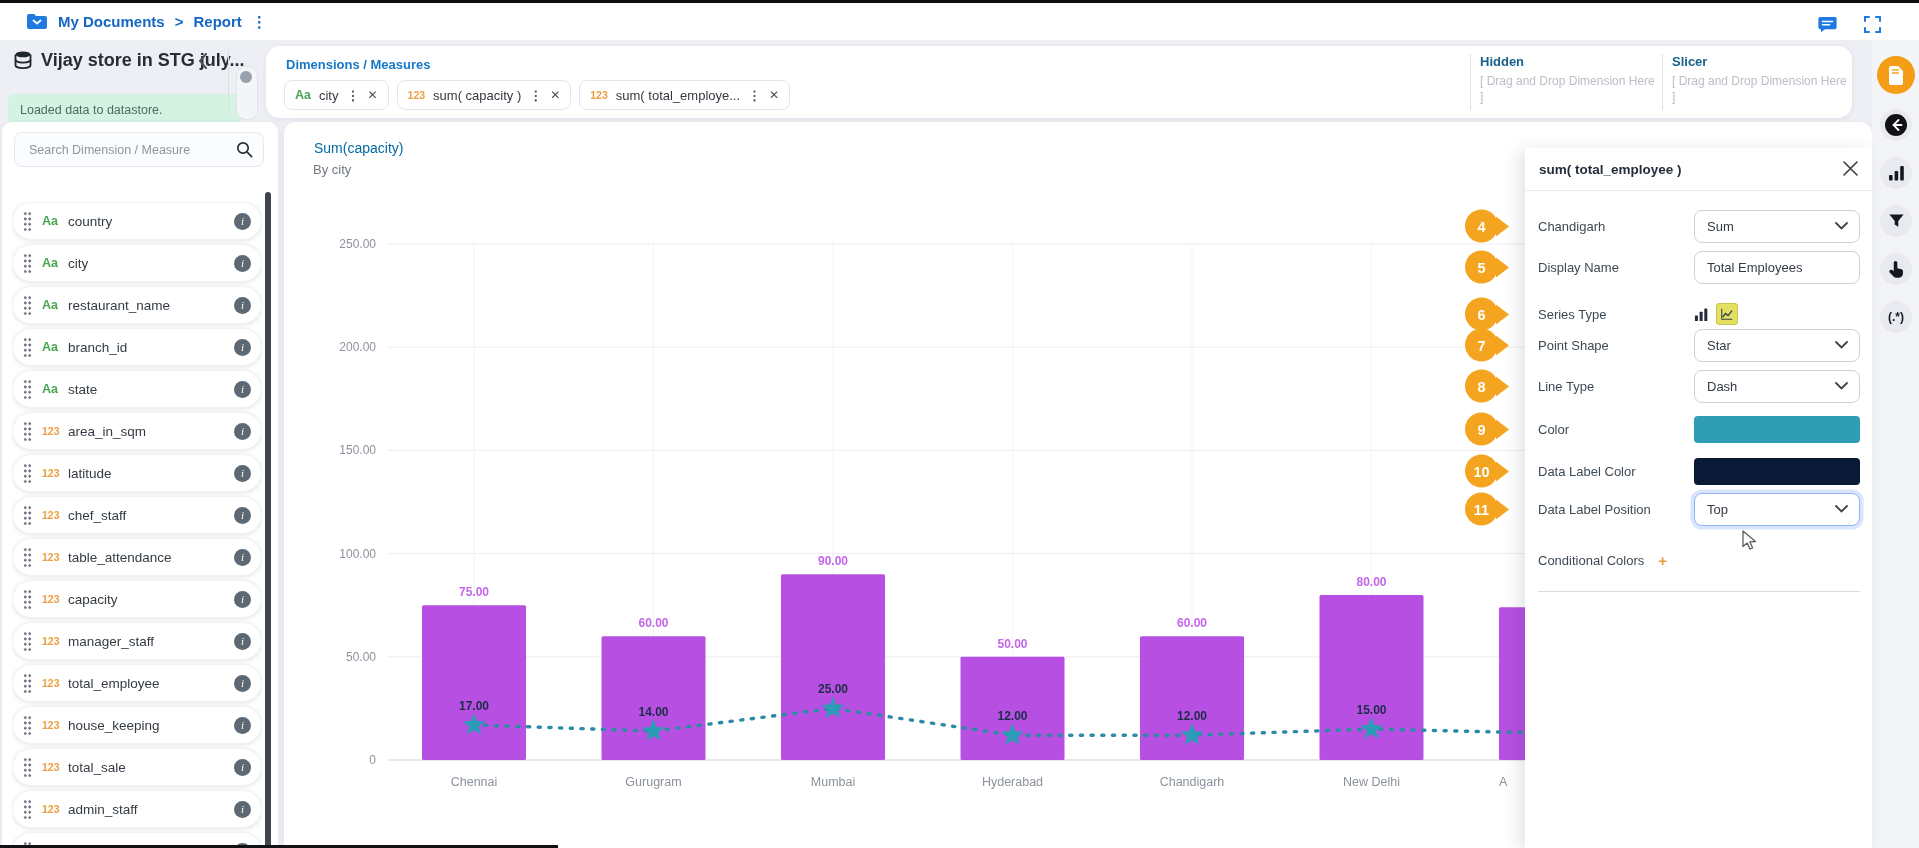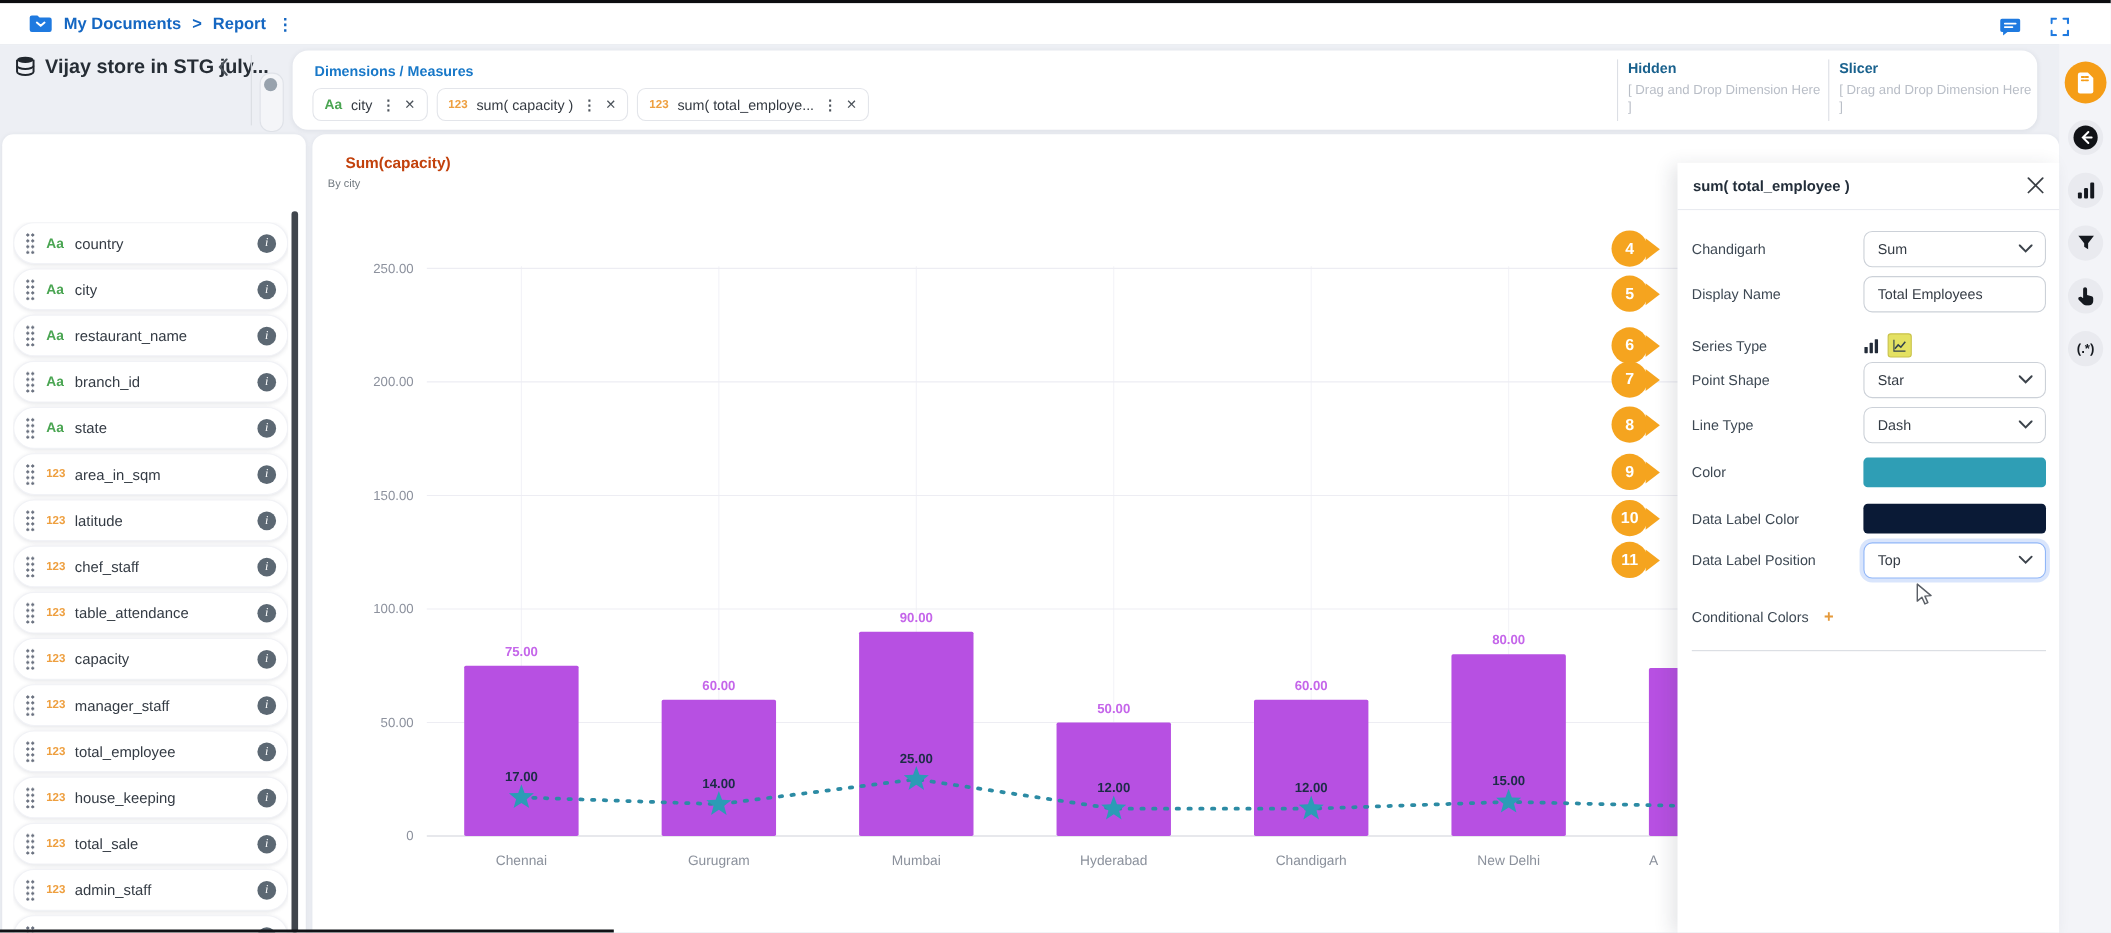--- a/index.html
+++ b/index.html
@@ -42,22 +42,22 @@
   #search-icon{margin-right:10px;display:flex;}
   #field-list{position:absolute;left:10px;top:80px;width:250px;height:646px;overflow:hidden;}
   .pill{display:flex;align-items:center;height:38px;margin-bottom:4px;padding:0 10px;background:#fff;border:1px solid #f1f2f6;border-radius:19px;box-shadow:0 1px 4px rgba(40,50,70,.13);box-sizing:border-box;}
   .drag{width:9px;height:20px;margin-right:10px;background-image:radial-gradient(#6b7280 1.1px,transparent 1.3px);background-size:4.5px 5.3px;cursor:grab;}
   .pill .ftype{width:26px;}
   .fname{flex:1;font-size:13.5px;color:#343b44;}
   .finfo{width:17px;height:17px;border-radius:50%;background:#5c6873;color:#fff;font-family:"Liberation Serif",serif;font-style:italic;font-size:11px;display:flex;align-items:center;justify-content:center;cursor:pointer;}
   #side-scrollbar{left:265px;top:192px;width:6px;height:656px;background:#40454c;border-radius:3px;}
   
   #chart-card{left:284px;top:122px;width:1588px;height:726px;background:#fff;border-radius:12px 12px 0 0;box-shadow:0 1px 5px rgba(40,50,80,.06);}
-  #chart-title{position:absolute;left:30px;top:18px;font-size:14px;font-weight:700;color:#c2410c;}
-  #chart-subtitle{position:absolute;left:14px;top:40px;font-size:10px;color:#70787f;}
+  #chart-title{position:absolute;left:30px;top:18px;font-size:14px;font-weight:400;color:#0369a1;}
+  #chart-subtitle{position:absolute;left:29px;top:40px;font-size:13px;color:#70787f;}
   #chart-svg{position:absolute;left:0;top:0;pointer-events:none;font-family:"Liberation Sans",sans-serif;}
   .tick{font-size:12px;fill:#8d929e;}
   .xlab{font-size:12.5px;fill:#8b919c;}
   .barlab{font-size:12px;font-weight:600;fill:#c566ea;}
   .linelab{font-size:12px;font-weight:600;fill:#1c2c46;}
   
   #panel{left:1525px;top:148px;width:347px;height:700px;background:#fff;box-shadow:-6px 2px 16px rgba(30,40,60,.12);z-index:10;}
   #panel-header{position:absolute;left:0;top:0;width:100%;height:42px;border-bottom:1px solid #e9ebf0;display:flex;align-items:center;text-align:center;}
   #panel-title{margin-left:14px;font-size:13.5px;font-weight:700;color:#232e3a;}
   #panel-close{position:absolute;right:13px;top:12px;cursor:pointer;display:flex;}
@@ -133,20 +133,23 @@
           <path d="M1.5 8.8v5.4c0 1.6 3.4 2.9 7.5 2.9s7.5-1.3 7.5-2.9V8.8" fill="none" stroke="#20262d" stroke-width="1.8"></path>
         </svg>
     </span>
     <span id="ds-title">Vijay store in STG july...</span>
   </div>
   <span class="abs iconbtn" id="collapse">
     <svg width="10" height="16" viewBox="0 0 10 16" fill="none" stroke="#4c535b" stroke-width="2" stroke-linecap="round">
         <path d="M8 1L2 8l6 7"></path>
       </svg>
   </span>
+  <div class="abs" id="status-pill">
+    <span>Loaded data to datastore.</span>
+  </div>
   <span class="abs iconbtn" id="refresh">
     <svg width="22" height="22" viewBox="0 0 24 24" fill="none" stroke="#4a4f55" stroke-width="2" stroke-linecap="round">
         <path d="M19.5 12a7.5 7.5 0 1 1-2.2-5.3"></path>
         <path d="M19.8 2.8v4.4h-4.4" stroke-width="1.8"></path>
       </svg>
   </span>
   <div class="abs" id="vdiv1"></div>
 
   <div class="abs" id="drag-pill">
       <span class="knob"></span>
@@ -180,20 +183,29 @@
       <div class="dz-hint">[ Drag and Drop Dimension Here ]</div>
     </div>
     <div class="dropzone-divider" style="left:1396px;"></div>
     <div class="dropzone" style="left:1406px;">
       <div class="dz-title">Slicer</div>
       <div class="dz-hint">[ Drag and Drop Dimension Here ]</div>
     </div>
   </div>
 
   <div class="abs" id="sidebar">
+    <div id="search-box">
+      <input placeholder="Search Dimension / Measure" style="">
+      <span id="search-icon">
+        <svg width="17" height="17" viewBox="0 0 17 17" fill="none" stroke="#2a2e33" stroke-width="1.7">
+            <circle cx="7" cy="7" r="5.2"></circle>
+            <path d="M11.2 11.2L15.6 15.6" stroke-linecap="round"></path>
+          </svg>
+      </span>
+    </div>
     <div id="field-list">
         <div class="pill">
           <span class="drag"></span>
           <span class="ftype txt">Aa</span>
           <span class="fname">country</span>
           <span class="finfo">i</span>
         </div>
         <div class="pill">
           <span class="drag"></span>
           <span class="ftype txt">Aa</span>

